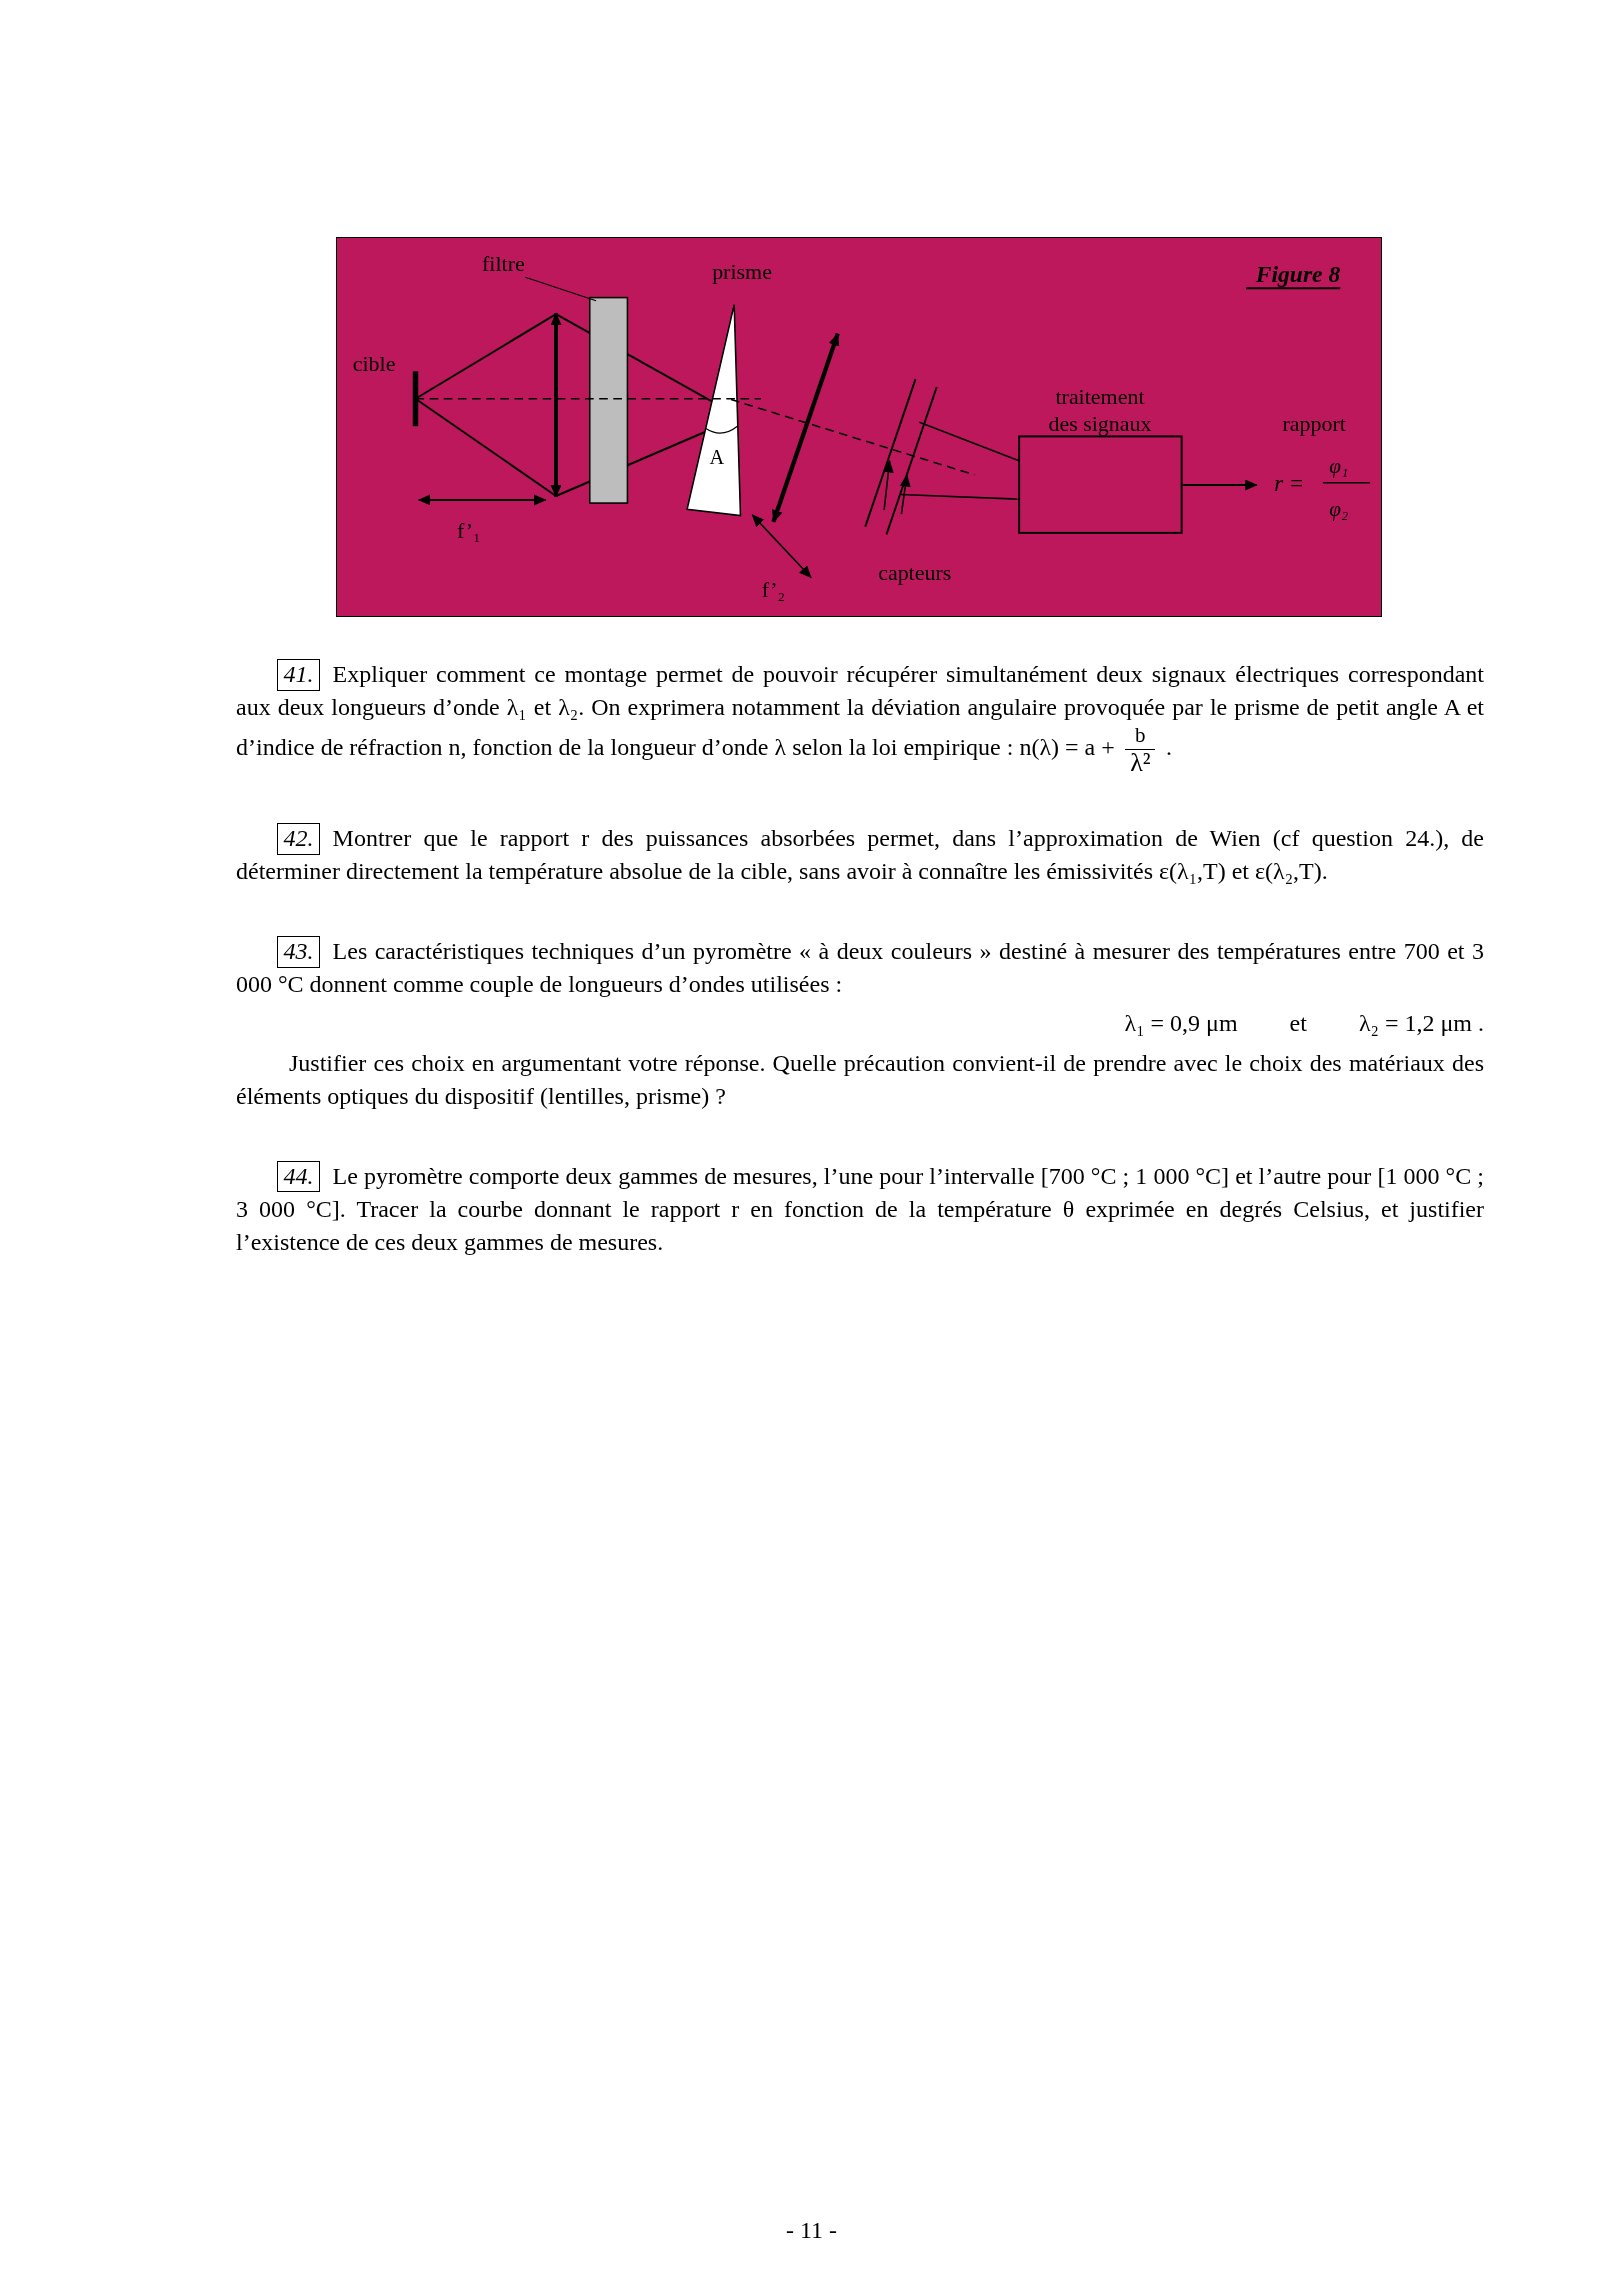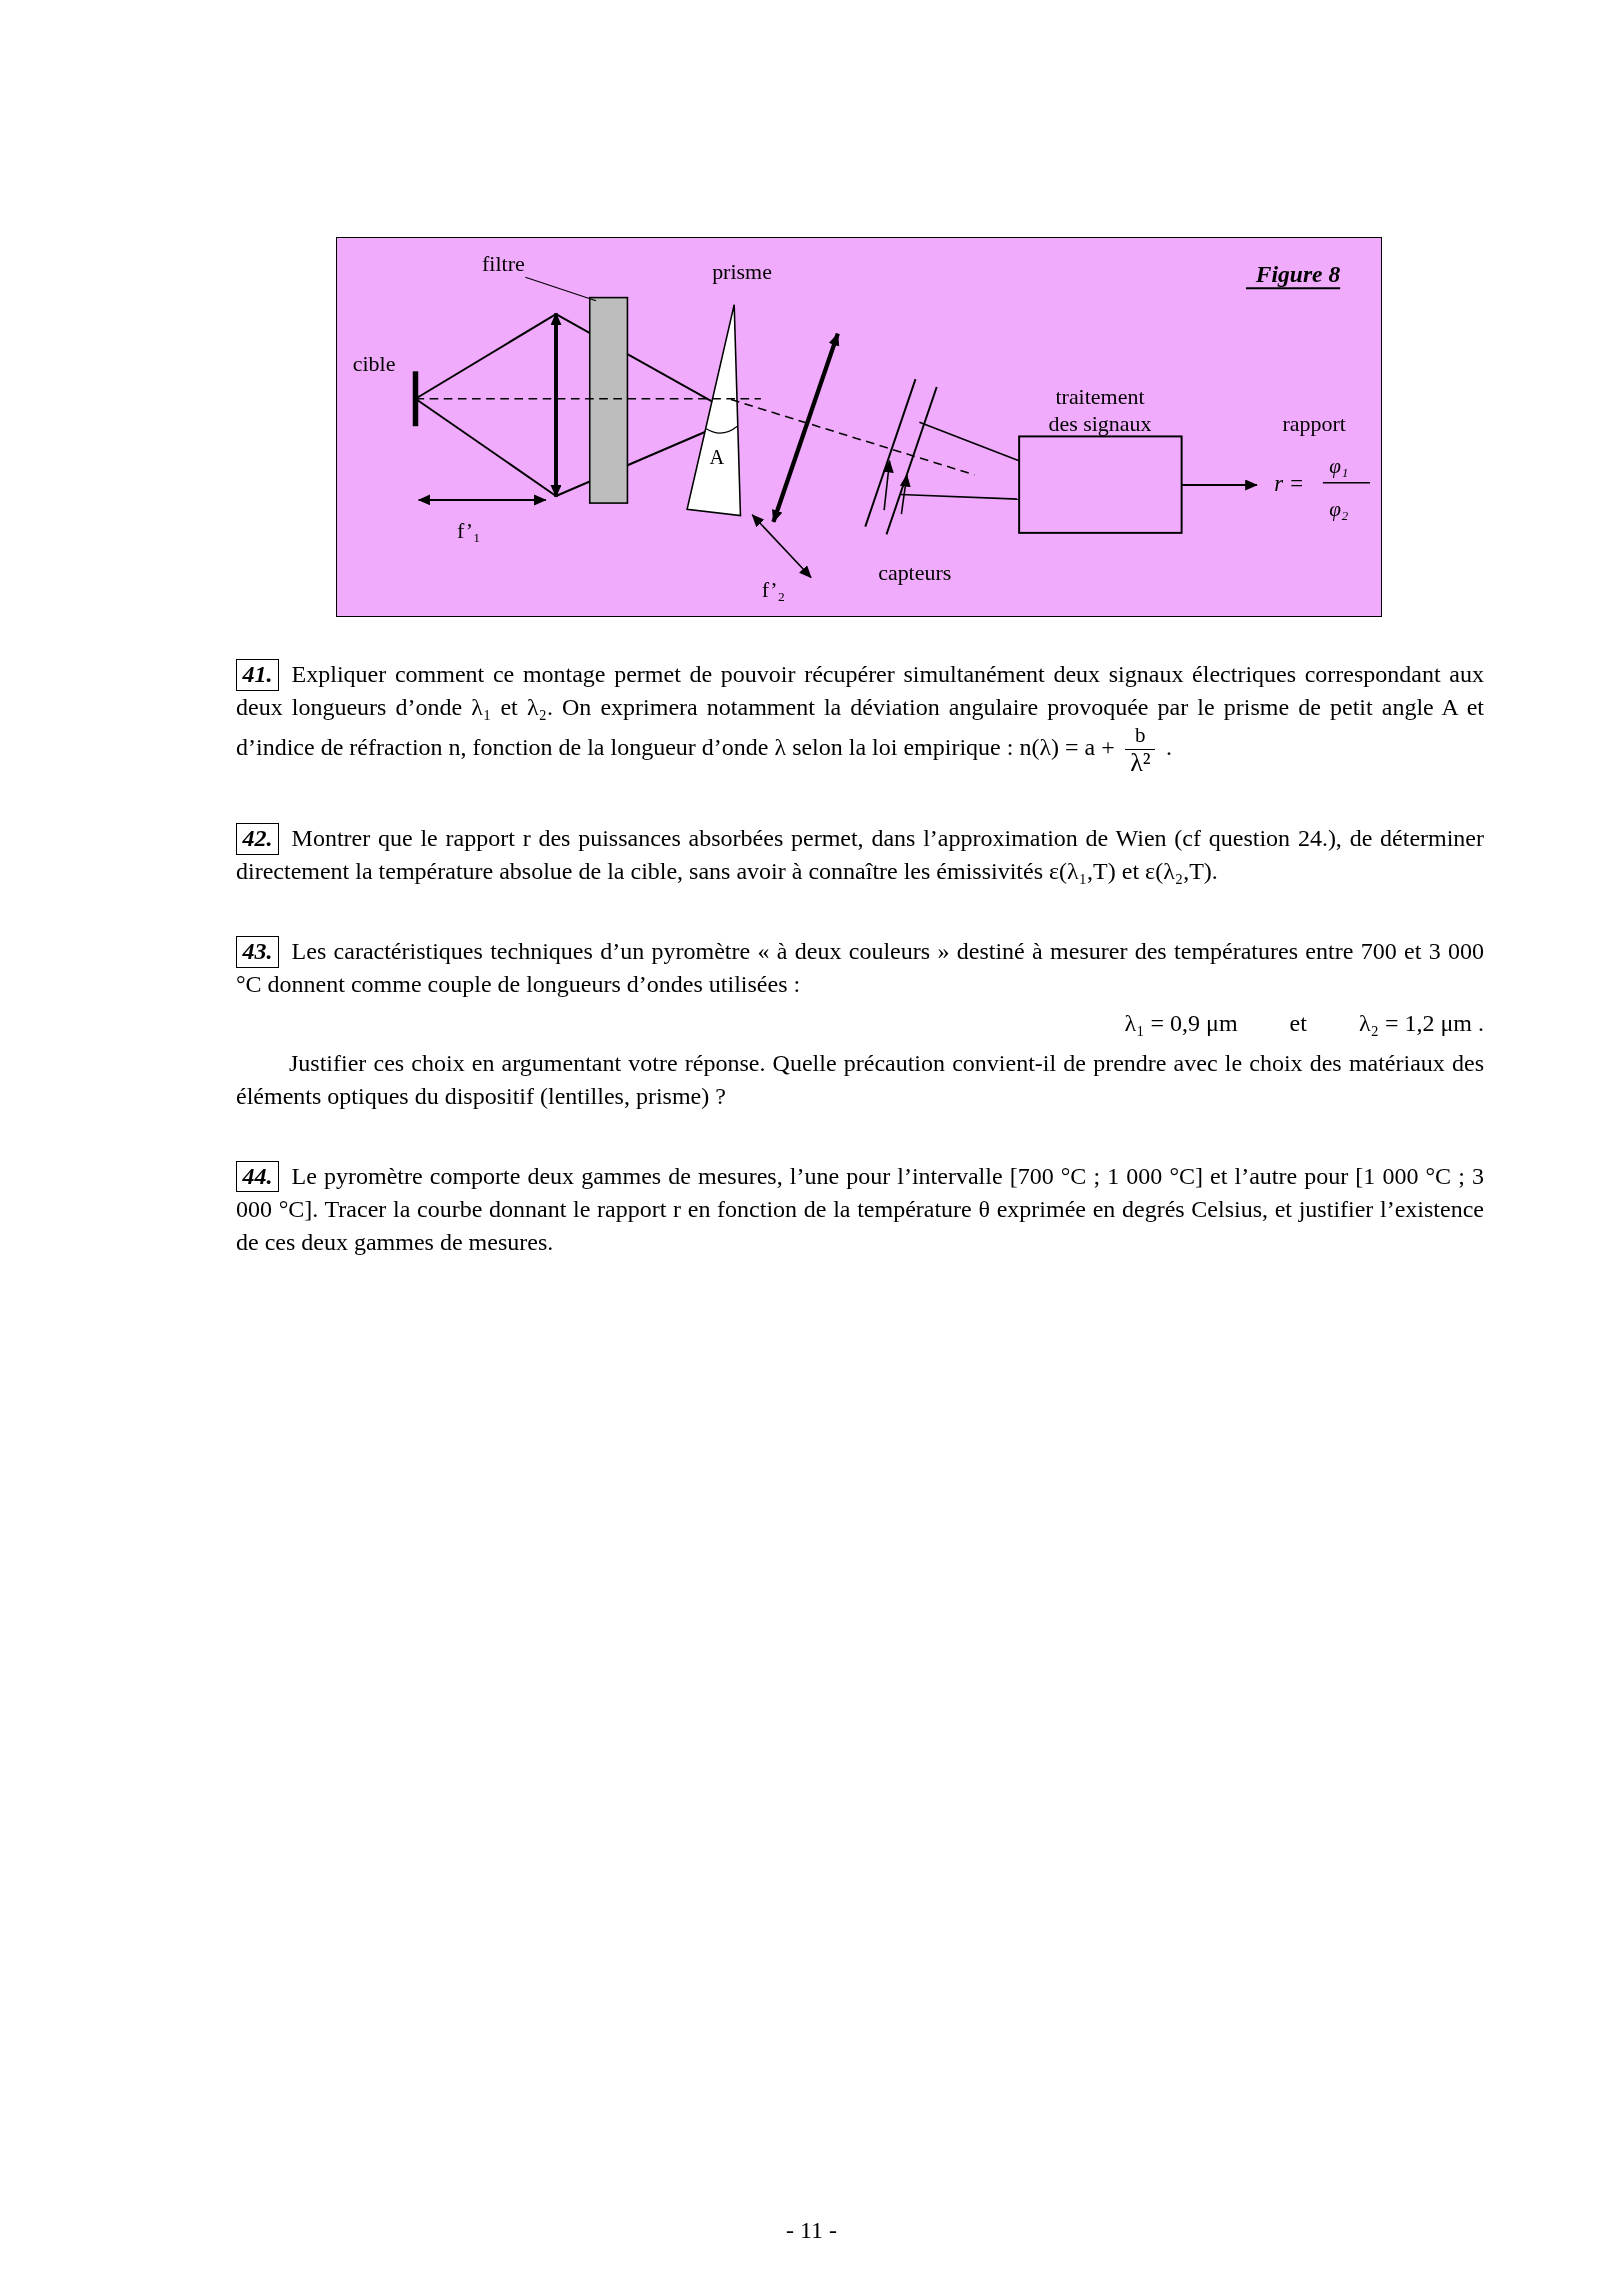--- a/index.html
+++ b/index.html
@@ -9,35 +9,36 @@
     background:#ffffff;
     font-family:"Liberation Serif","DejaVu Serif",serif;
     color:#000;
     overflow:hidden;
   }
   .figure-box{
     position:absolute;left:336px;top:237px;
     width:1046px;height:380px;
     border:1.6px solid #000;
     box-sizing:border-box;
-    background:#f0abfc;
+    background:#be185d;
   }
   .figure-box svg{display:block;width:100%;height:100%;}
   .content{
     position:absolute;left:236px;top:658px;width:1248px;
     font-size:24px;line-height:33px;text-align:justify;
   }
   .content p{margin:0;}
   .qnum{
     display:inline-block;
     border:1.6px solid #000;
     padding:0 5.5px 1.6px 5.5px;
     margin-right:12.6px;
-    font-weight:bold;font-style:italic;
+    font-weight:normal;font-style:italic;
     line-height:28px;
+    margin-left:41px;
   }
   .it{}
   .indent{text-indent:53px;}
   .mt{margin-top:47px !important;}
   .frac{
     display:inline-block;vertical-align:middle;
     text-align:center;margin:0 4.7px;line-height:normal;
   }
   .ftop{display:block;font-size:21px;line-height:23.6px;padding:0 4.7px 1.6px 4.7px;border-bottom:1.6px solid #000;}
   .fbot{display:block;font-size:26px;line-height:24px;padding:0.8px 4.7px 0 4.7px;}

